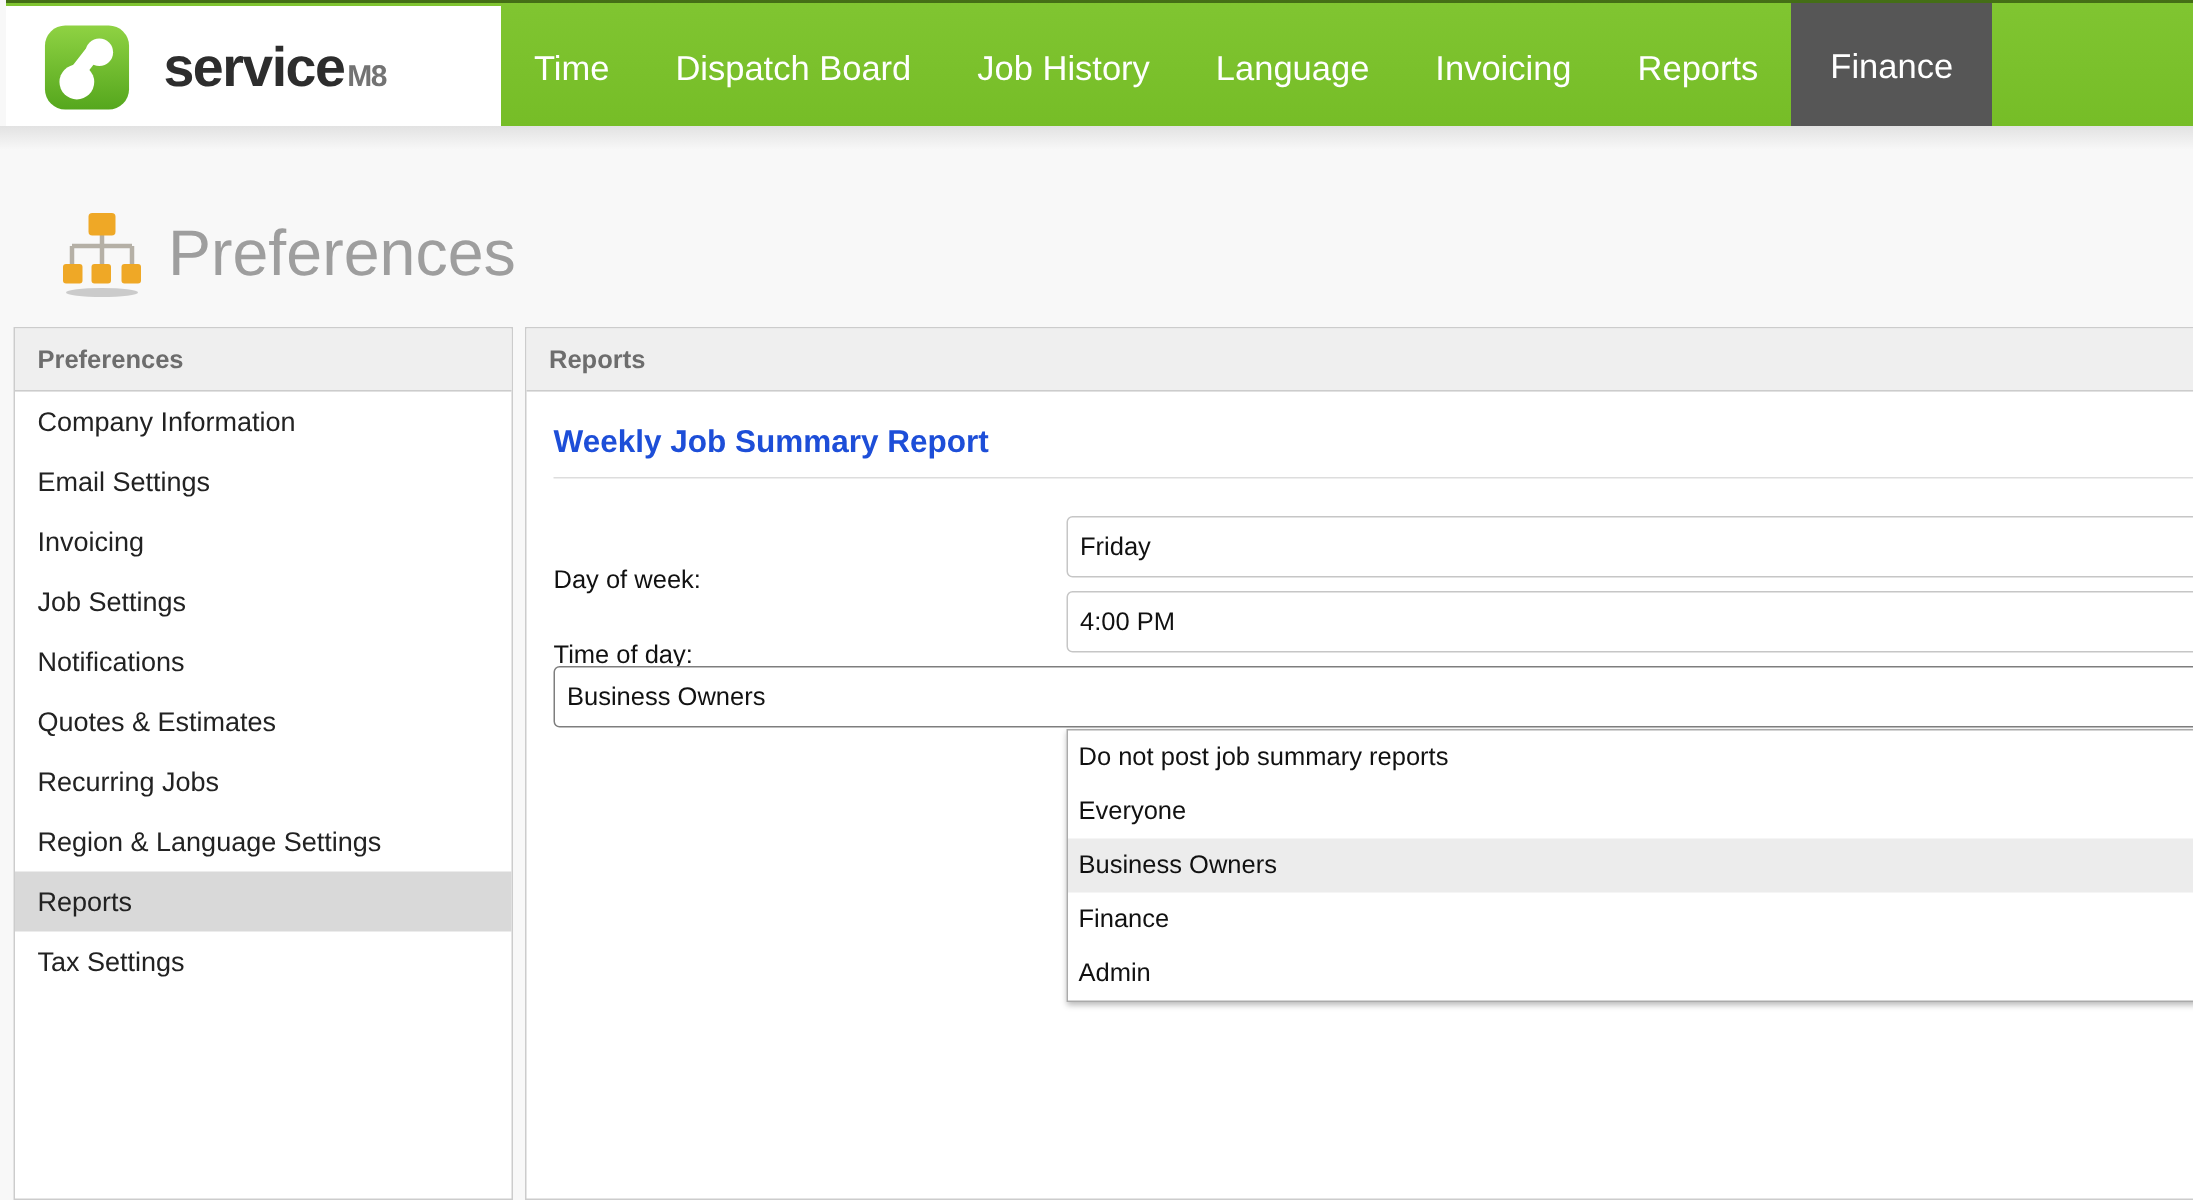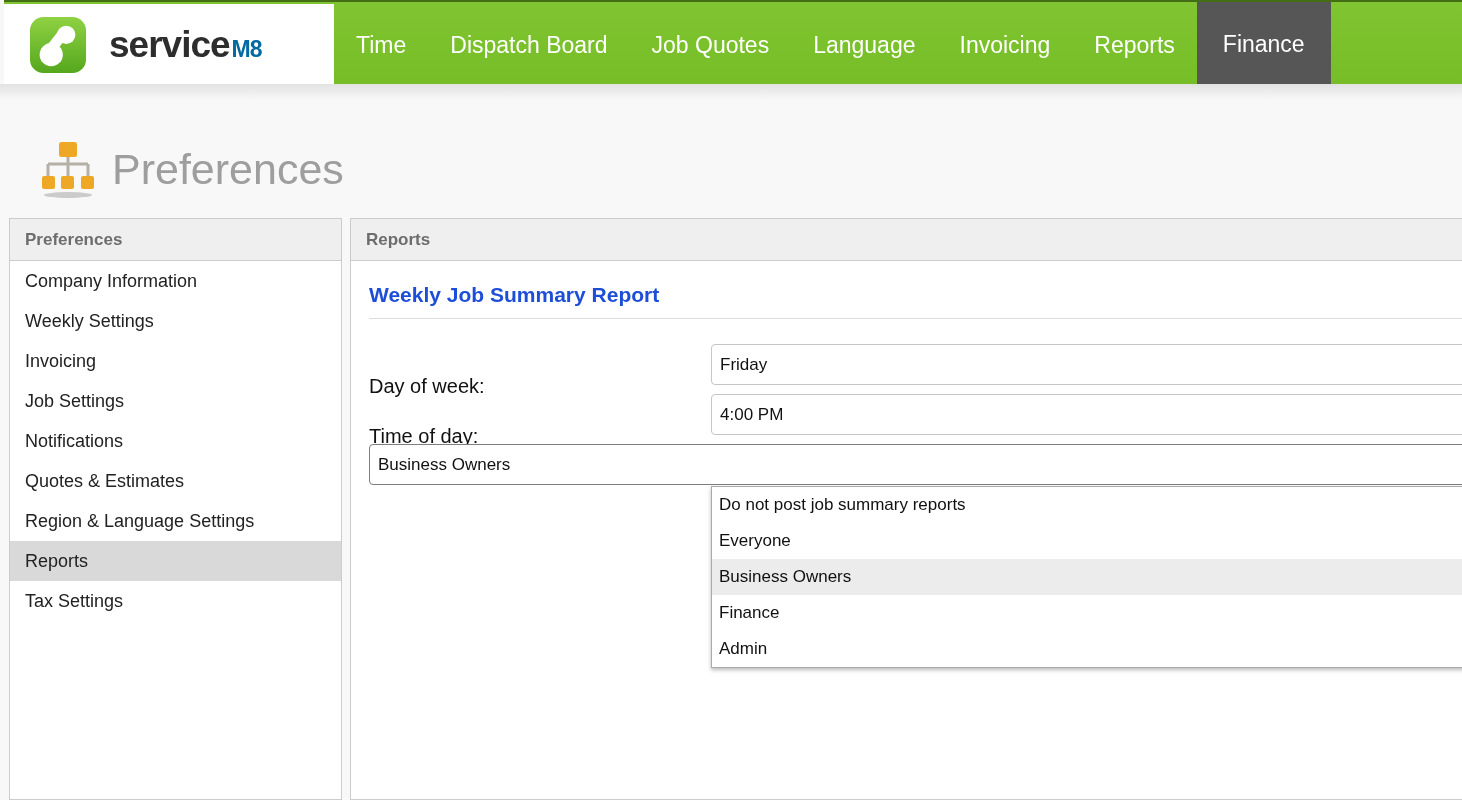--- a/index.html
+++ b/index.html
@@ -8,21 +8,21 @@
   .app { position:absolute; top:0; left:0; width:1462px; height:800px; overflow:hidden; }
 
   
   .topbar { position:absolute; top:0; left:4px; width:1462px; height:84px;
             background:linear-gradient(#80c531,#76bd27); border-top:2px solid rgba(0,0,0,0.42); }
   .brand-box { position:absolute; top:2px; left:0; width:330px; height:82px; background:#ffffff;
                display:flex; align-items:center; padding-left:25px; }
   .logo-svg { width:58px; height:58px; display:block; }
   .wordmark { margin-left:22px; font-weight:bold; letter-spacing:-1px; display:flex; align-items:baseline; }
   .wordmark .w1 { font-size:37px; color:#2d2d2d; text-transform:lowercase; }
-  .wordmark .w2 { font-size:23px; color:#0369a1; margin-left:2px; }
+  .wordmark .w2 { font-size:20px; color:#737373; margin-left:2px; }
 
   .nav { position:absolute; top:2px; left:330px; right:0; height:82px; display:flex; }
   .nav-item { height:82px; display:flex; align-items:center; padding:0 22px;
               color:#ffffff; font-size:23px; cursor:pointer; white-space:nowrap; }
   .nav-item.active { background:#565656; padding:0 26px; margin-top:-2px; height:84px; }
 
   .header-fade { position:absolute; top:84px; left:0; width:1462px; height:16px;
                  background:linear-gradient(#e2e2e2, #f8f8f8); }
 
   
@@ -40,21 +40,21 @@
   .side-item { height:40px; display:flex; align-items:center; padding-left:15px;
                font-size:18px; color:#222222; cursor:pointer; white-space:nowrap; }
   .side-item.selected { background:#d9d9d9; }
 
   .main-panel { position:absolute; top:218px; left:350px; width:1120px; height:582px;
                 background:#ffffff; border:1px solid #cccccc; border-right:none; }
   .section-title { position:absolute; top:64px; left:18px; font-size:21px; font-weight:bold; color:#1d4ed8; }
   .section-rule { position:absolute; top:99px; left:18px; right:0; border-bottom:1px solid #dddddd; }
 
   .form-row { position:absolute; left:18px; right:0; height:41px; display:flex; align-items:center; }
-  .form-label { width:342px; font-size:20px; color:#111111;margin-top:44px; }
+  .form-label { width:342px; font-size:17px; color:#111111;margin-top:44px; }
   .field-box { flex:1; height:41px; background:#ffffff; border:1px solid #c6c6c6; border-radius:4px;
                display:flex; align-items:center; padding-left:8px; font-size:17px; color:#111111;
                margin-right:-6px; cursor:pointer; }
   .field-box.focused { border-color:#7e7e7e; }
 
   .dropdown { position:absolute; left:360px; top:267px; right:-6px; background:#ffffff;
               border:1px solid #aaaaaa; box-shadow:0 2px 4px rgba(0,0,0,0.28); }
   .dd-option { height:36px; display:flex; align-items:center; padding-left:7px;
                font-size:17px; color:#111111; cursor:pointer; }
   .dd-option.highlighted { background:#ececec; }
@@ -79,21 +79,21 @@
         <circle cx="23" cy="40" r="12" fill="#ffffff"></circle>
       </svg>
       <div class="wordmark">
         <span class="w1">service</span>
         <span class="w2">M8</span>
       </div>
     </div>
     <div class="nav">
       <div class="nav-item">Time</div>
       <div class="nav-item">Dispatch Board</div>
-      <div class="nav-item">Job Quotes</div>
+      <div class="nav-item">Job History</div>
       <div class="nav-item">Language</div>
       <div class="nav-item">Invoicing</div>
       <div class="nav-item">Reports</div>
       <div class="nav-item active">Finance</div>
     </div>
   </div>
   <div class="header-fade"></div>
 
   <div class="page-head">
     <svg class="pref-icon" viewBox="0 0 60 62">
@@ -103,25 +103,26 @@
       <rect x="4" y="38" width="13" height="13" rx="2" fill="#efa826"></rect>
       <rect x="23" y="38" width="13" height="13" rx="2" fill="#efa826"></rect>
       <rect x="43" y="38" width="13" height="13" rx="2" fill="#efa826"></rect>
     </svg>
     <div class="page-title">Preferences</div>
   </div>
 
   <div class="sidebar">
     <div class="panel-header">Preferences</div>
     <div class="side-item">Company Information</div>
-    <div class="side-item">Weekly Settings</div>
+    <div class="side-item">Email Settings</div>
     <div class="side-item">Invoicing</div>
     <div class="side-item">Job Settings</div>
     <div class="side-item">Notifications</div>
     <div class="side-item">Quotes &amp; Estimates</div>
+    <div class="side-item">Recurring Jobs</div>
     <div class="side-item">Region &amp; Language Settings</div>
     <div class="side-item selected">Reports</div>
     <div class="side-item">Tax Settings</div>
   </div>
 
   <div class="main-panel">
     <div class="panel-header">Reports</div>
 
     <div class="section-title">Weekly Job Summary Report</div>
     <div class="section-rule"></div>

